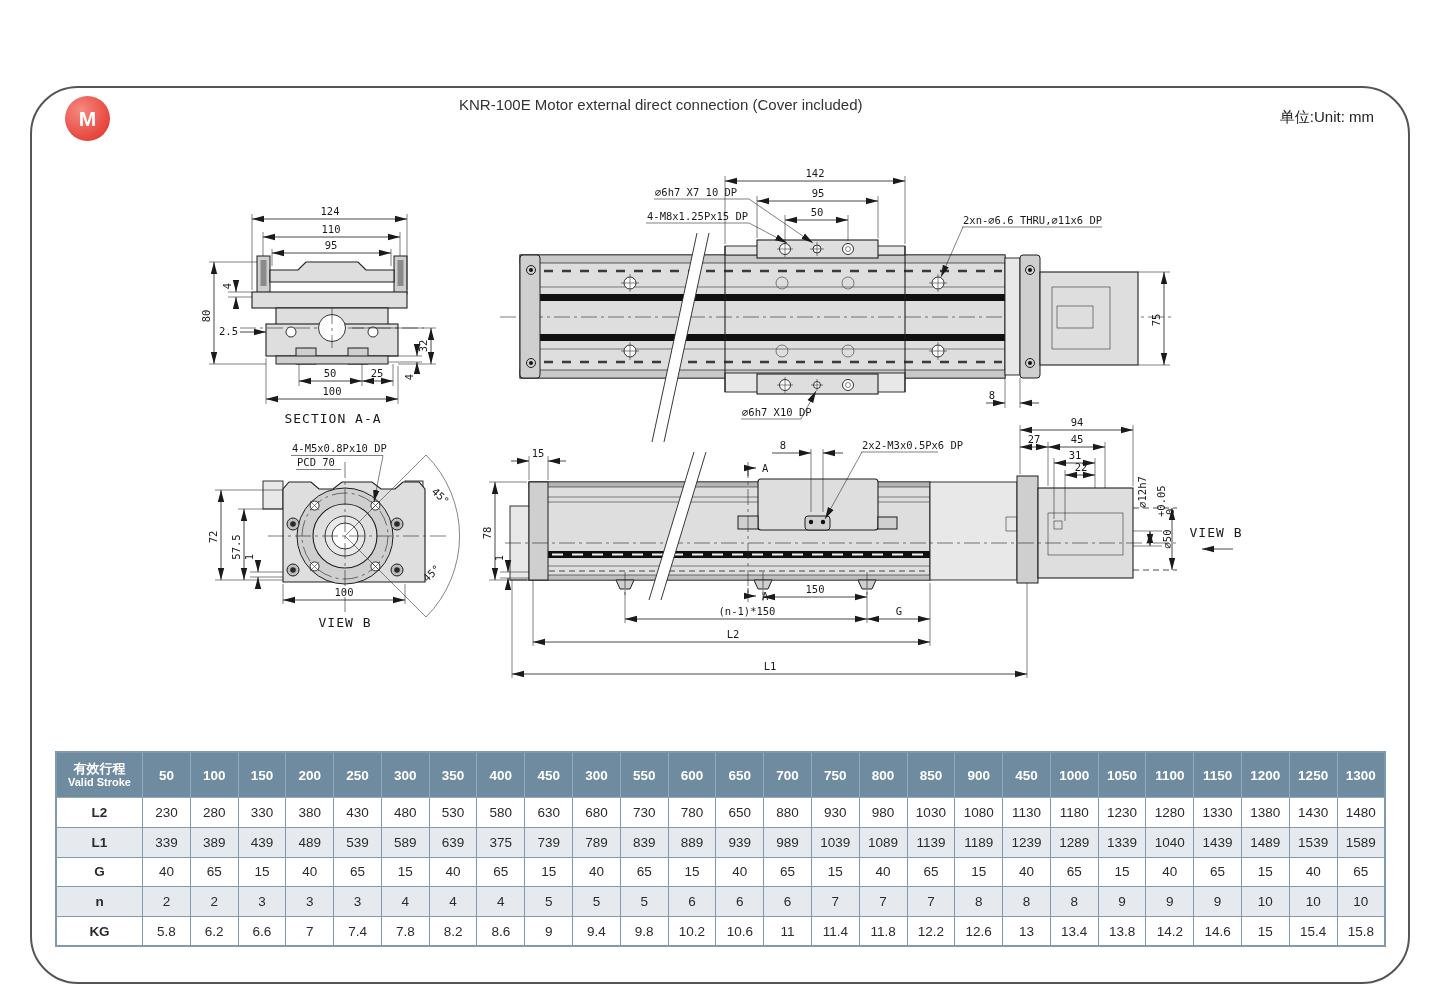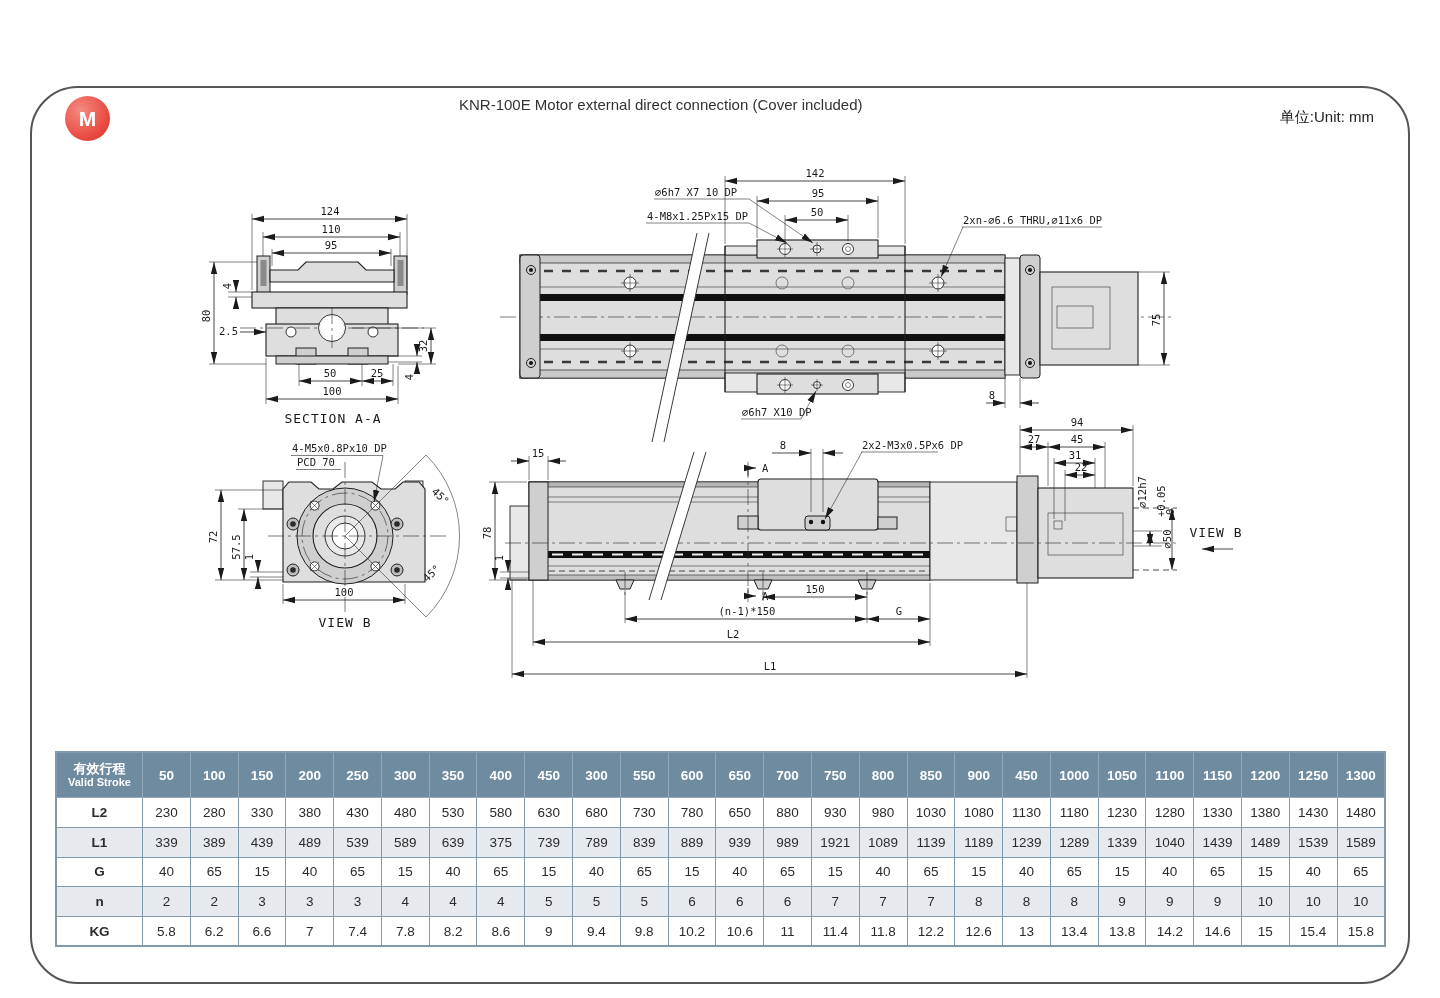--- a/index.html
+++ b/index.html
@@ -606,21 +606,21 @@
             <td>539</td>
             <td>589</td>
             <td>639</td>
             <td>375</td>
             <td>739</td>
             <td>789</td>
             <td>839</td>
             <td>889</td>
             <td>939</td>
             <td>989</td>
-            <td>1921</td>
+            <td>1039</td>
             <td>1089</td>
             <td>1139</td>
             <td>1189</td>
             <td>1239</td>
             <td>1289</td>
             <td>1339</td>
             <td>1040</td>
             <td>1439</td>
             <td>1489</td>
             <td>1539</td>

